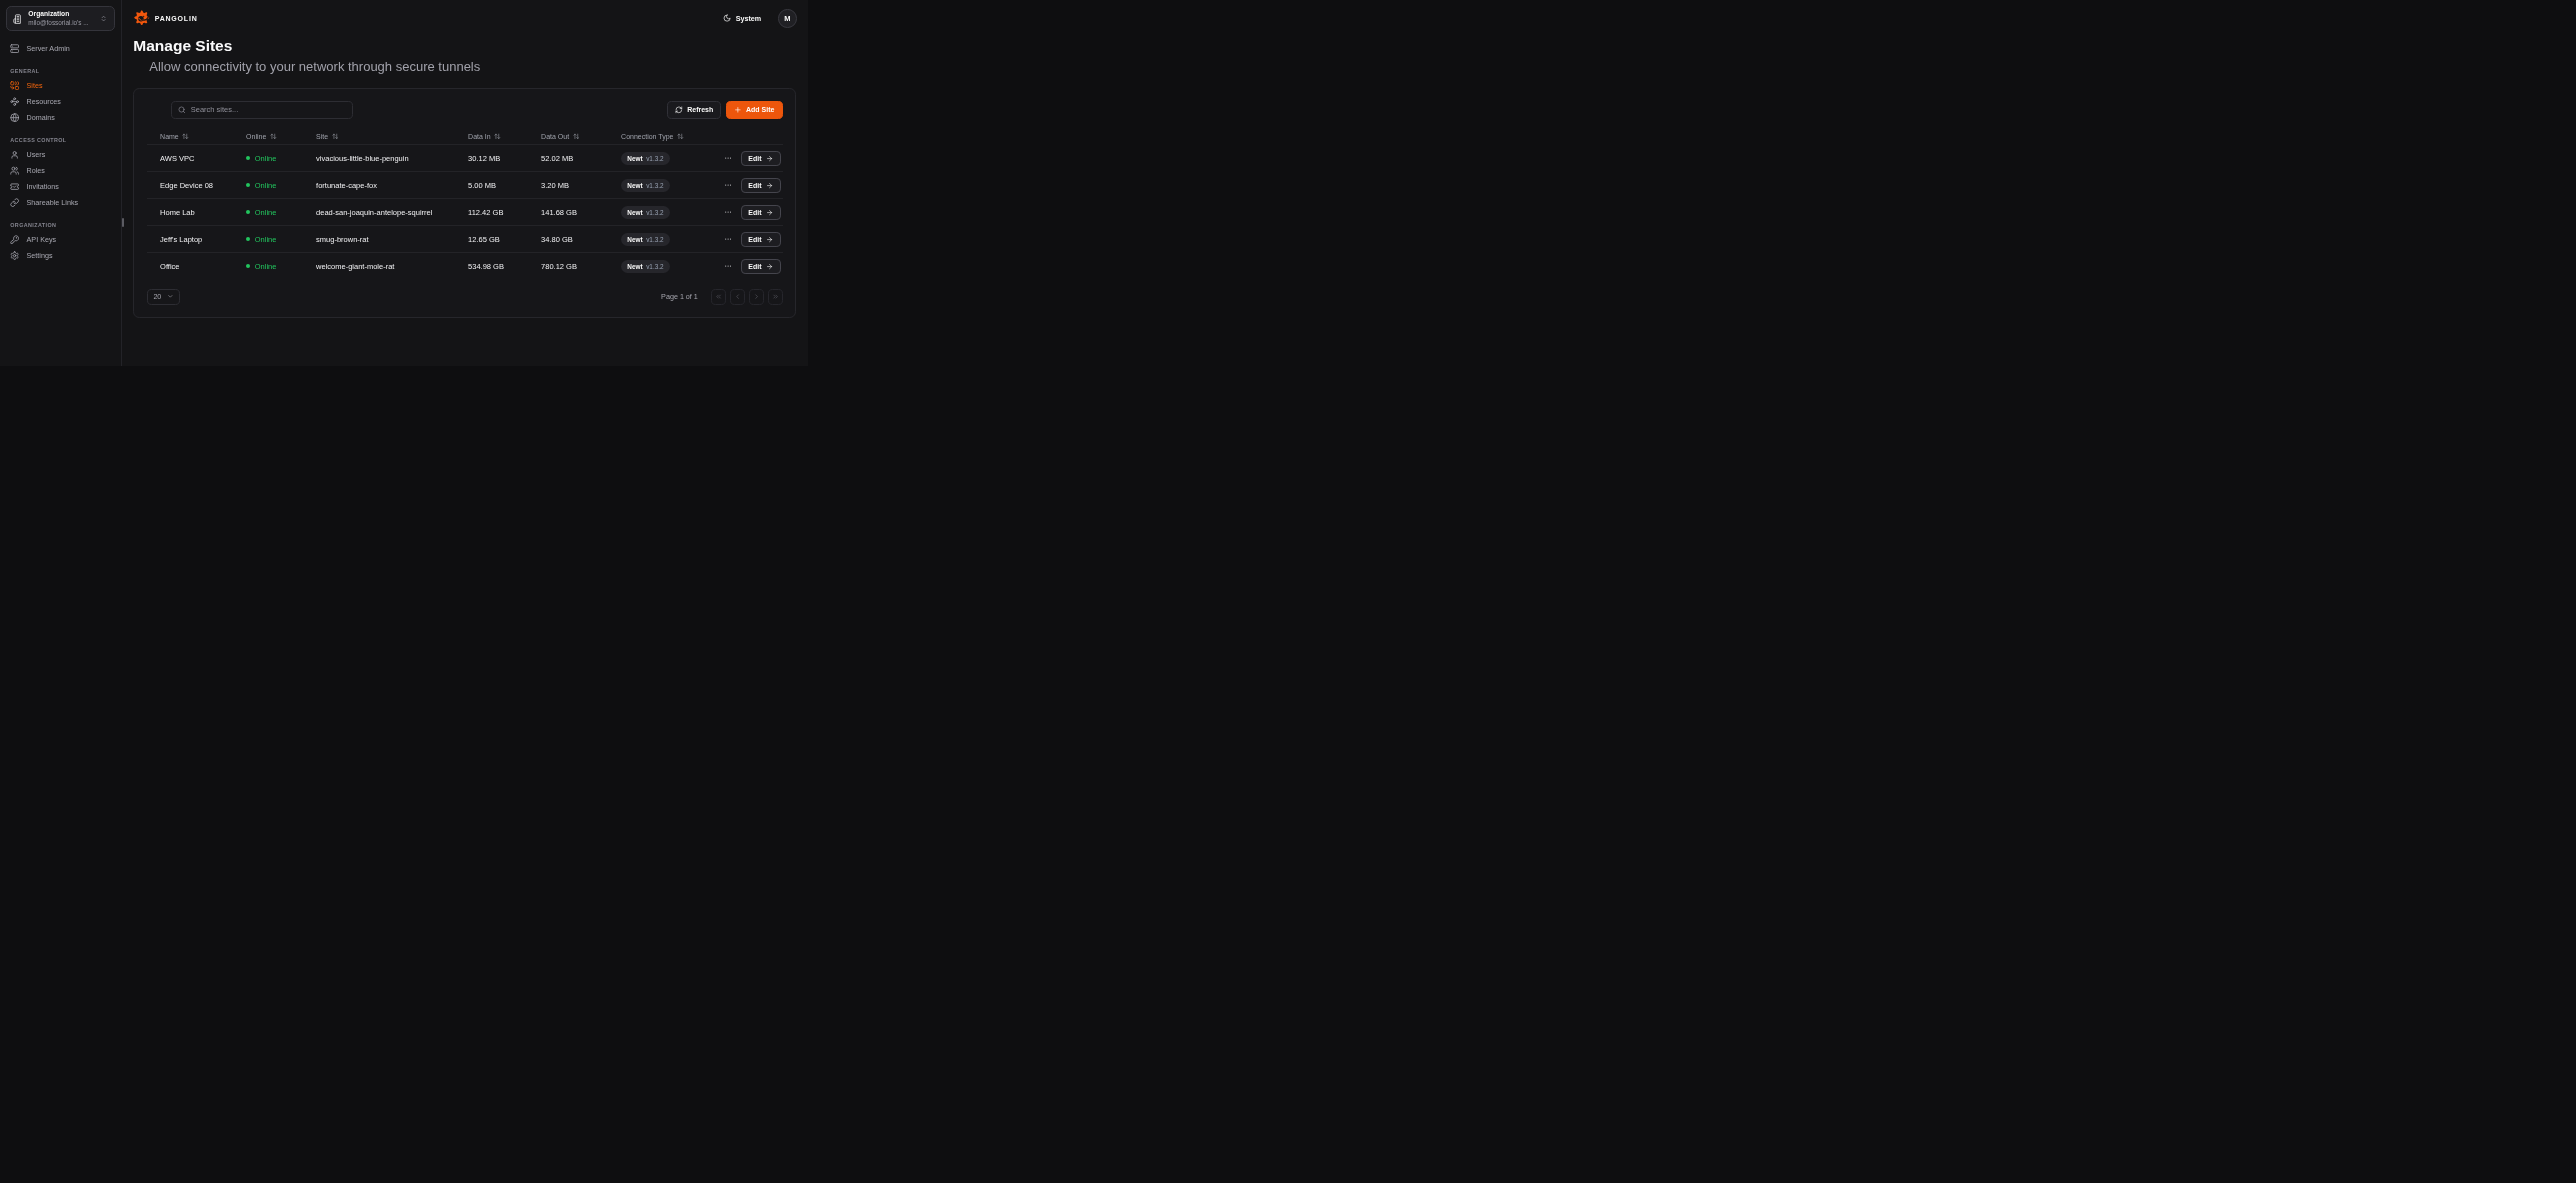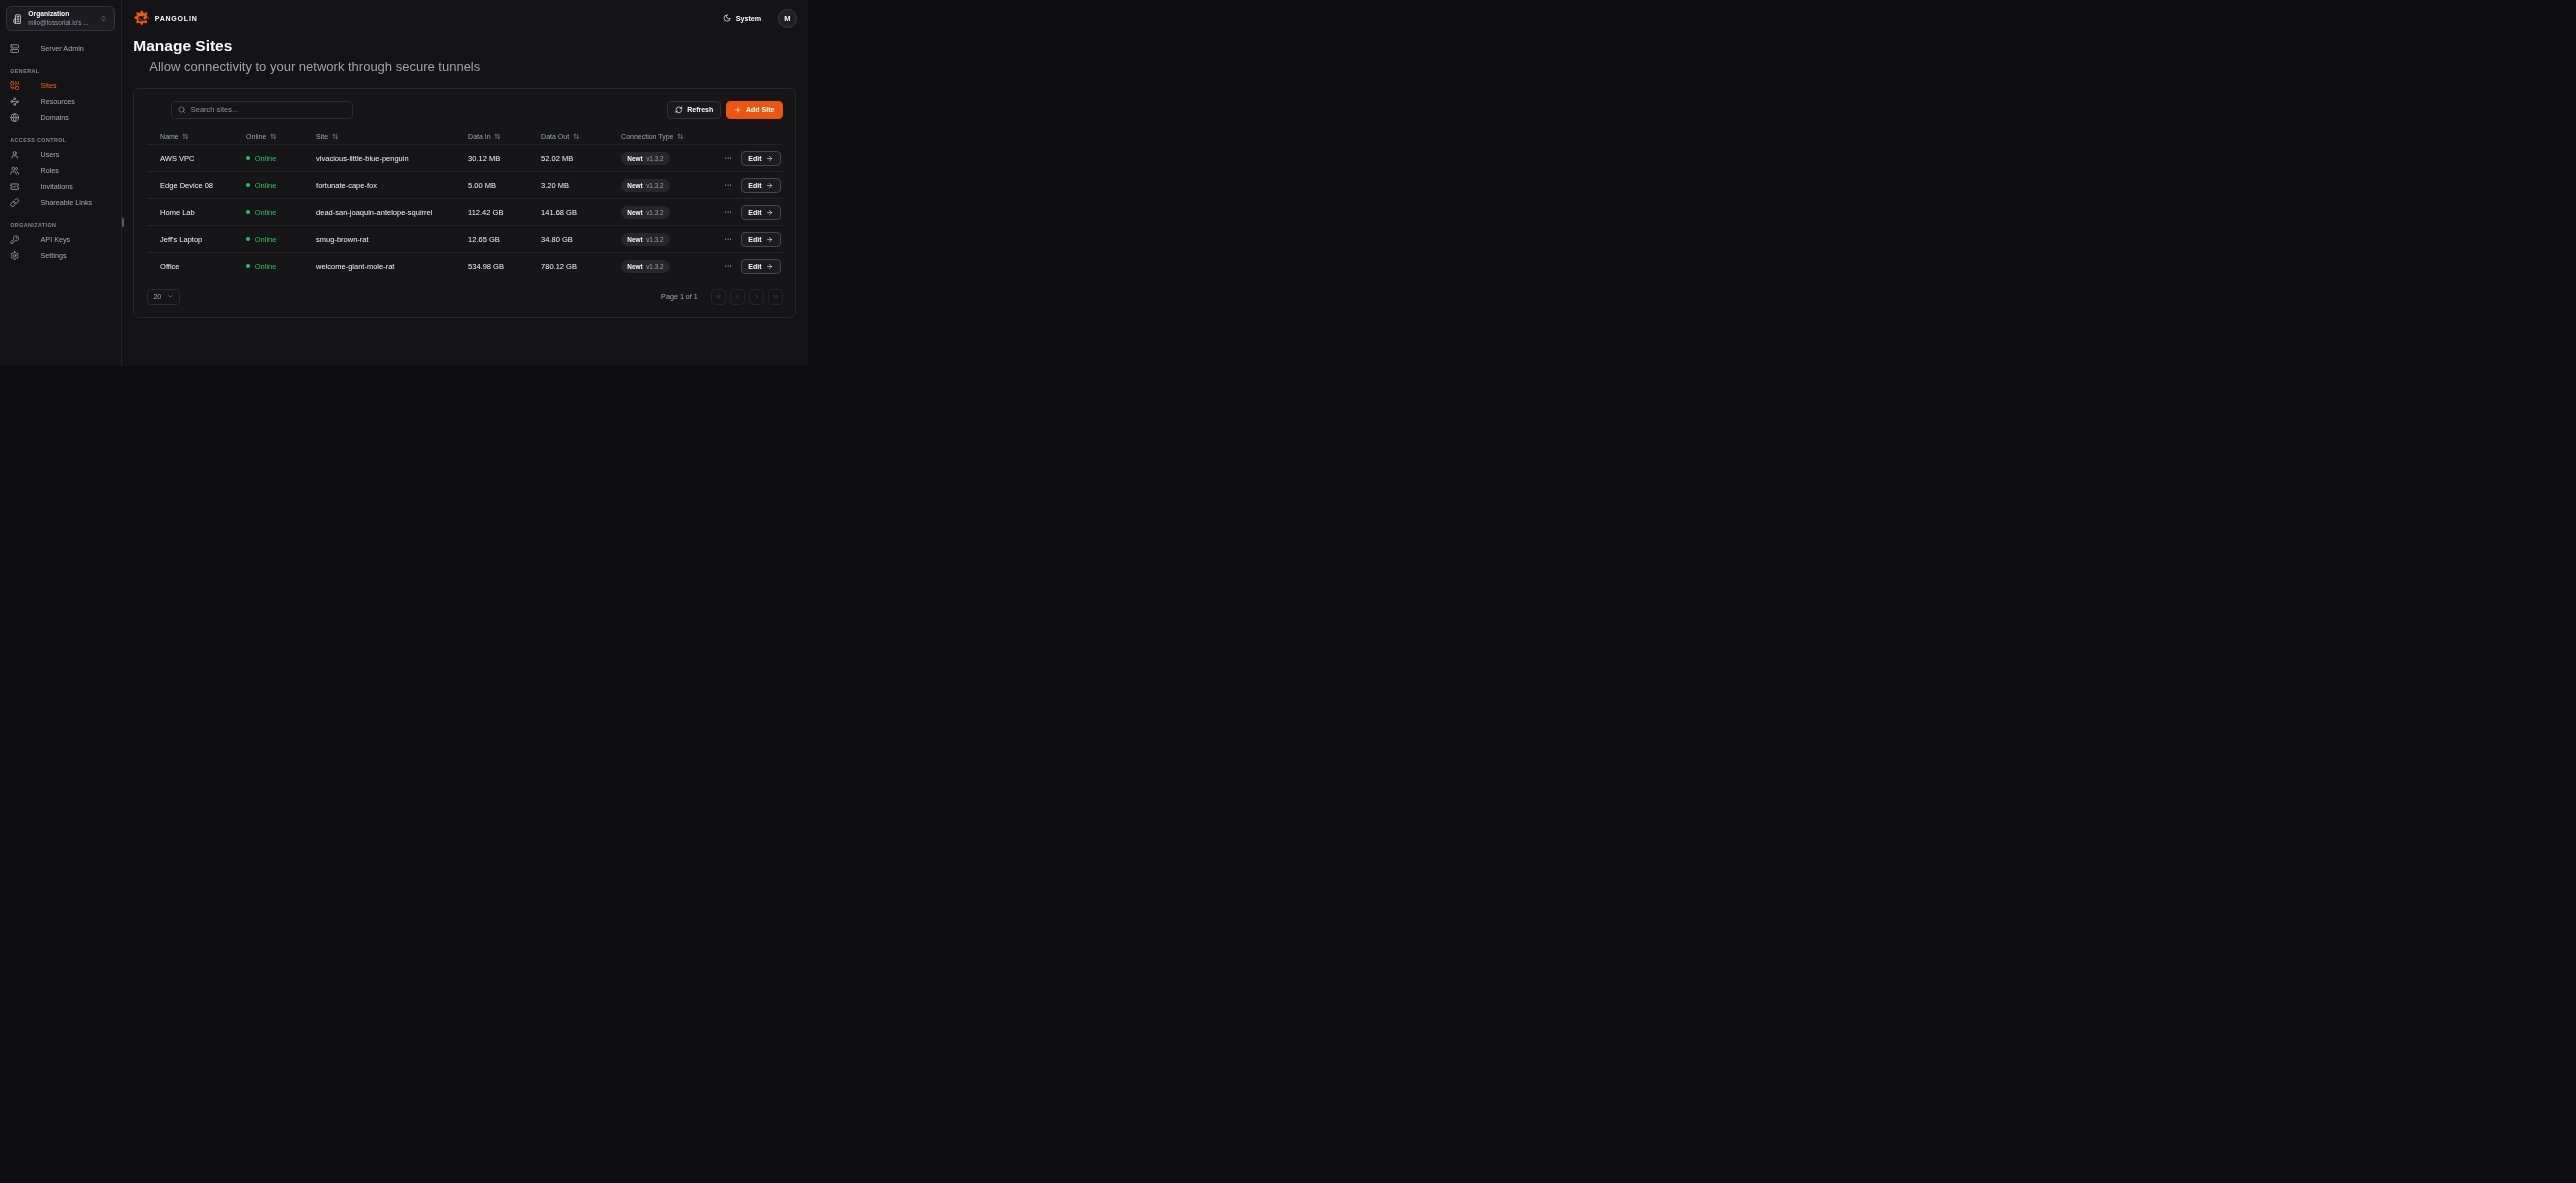--- a/index.html
+++ b/index.html
@@ -13,21 +13,21 @@
   
   .sidebar { width:122px; min-width:122px; height:100%; border-right:0.5px solid #232328; padding:6.2px 6.2px 0 6.2px; }
   .org-box { display:flex; align-items:center; gap:5.2px; height:25px; padding:0 6.2px; background:#1d1d21; border:0.5px solid #34343b; border-radius:5.2px; cursor:pointer; }
   .org-ic { color:#e8e8ea; }
   .org-text { display:flex; flex-direction:column; justify-content:center; min-width:0; flex:1; }
   .org-title { font-size:6.7px; font-weight:700; color:#fafafa; line-height:8.8px; }
   .org-sub { font-size:6.4px; color:#9a9aa4; line-height:8.2px; white-space:nowrap; overflow:hidden; }
   .org-chevrons { color:#9a9aa4; }
 
   .nav { padding:10.3px 0 0 0; }
-  .nav-item { display:flex; align-items:center; gap:21px; padding:2.6px 4.1px; margin-bottom:1.5px; border-radius:4.1px; color:#a9a9b2; font-size:7.2px; cursor:pointer; }
+  .nav-item { display:flex; align-items:center; gap:7px; padding:2.6px 4.1px; margin-bottom:1.5px; border-radius:4.1px; color:#a9a9b2; font-size:7.2px; cursor:pointer; }
   .nav-item .nv-ic { width:9.3px; height:9.3px; color:#a9a9b2; }
   .nav-item.active { color:#f4650c; }
   .nav-item.active .nv-ic { color:#f4650c; }
   .nav-section { padding:0 4.1px; margin:12px 0 4.6px 0; font-size:5.4px; font-weight:700; letter-spacing:0.4px; color:#85858f; }
 
   .scroll-thumb { position:absolute; left:122px; top:218px; width:2.1px; height:8.8px; border-radius:1px; background:#5b5b62; }
 
   
   .main { flex:1; display:flex; flex-direction:column; min-width:0; }
   .topbar { height:37px; display:flex; align-items:center; justify-content:space-between; padding:0 11.3px 0 12px; }

